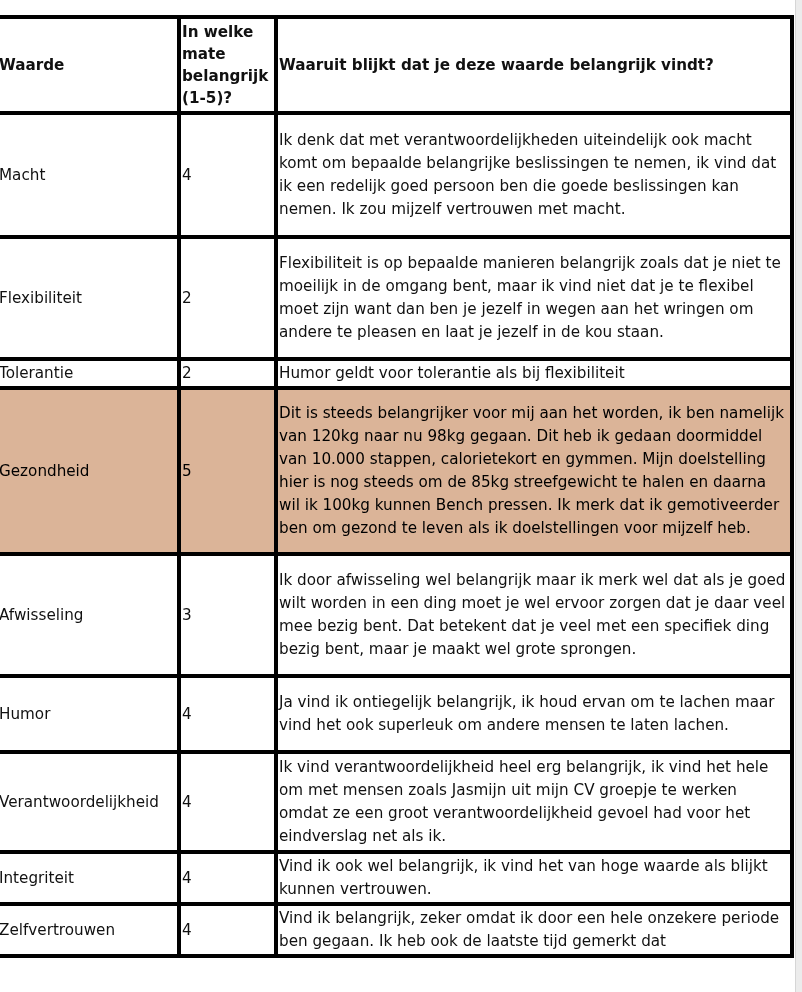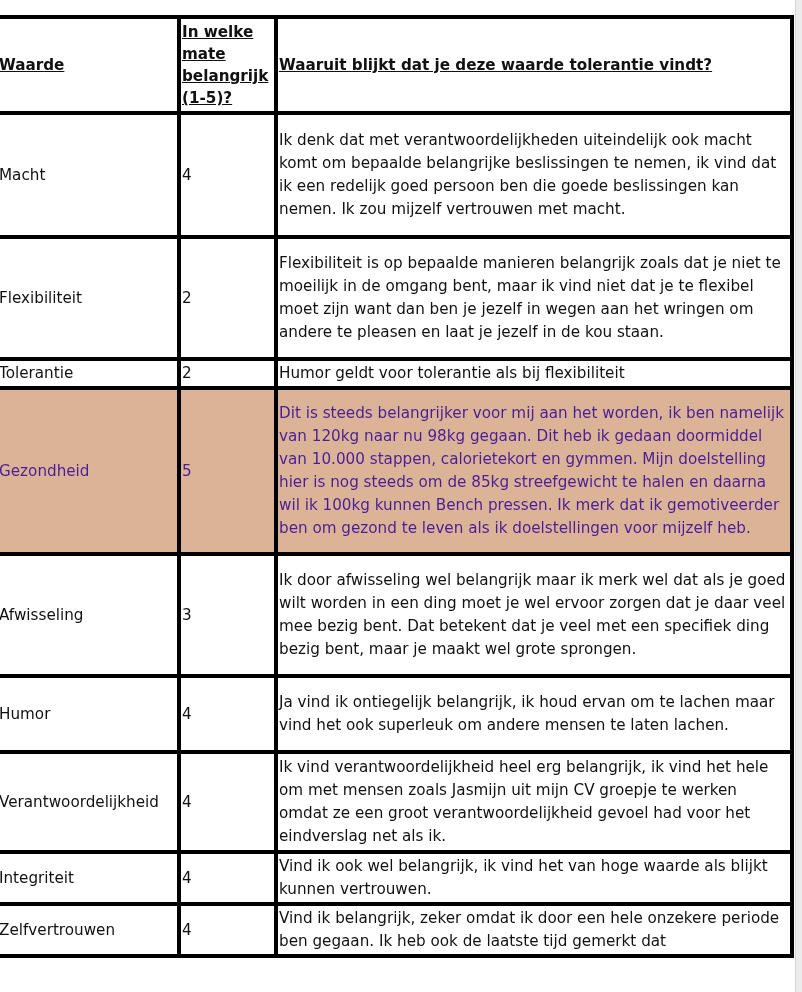--- a/index.html
+++ b/index.html
@@ -15,49 +15,49 @@
       width: 796px;
       font-size: 15.2px;
       line-height: 23px;
     }
     table.values td, table.values th {
       border: 4px solid #000;
       padding: 0 0 0 1px;
       vertical-align: middle;
       text-align: left;
     }
-    table.values th { font-weight: bold; line-height: 22px; text-decoration: underline; }
+    table.values th { font-weight: bold; line-height: 22px; }
     col.c1 { width: 183px; }
     col.c2 { width: 97px; }
     col.c3 { width: 516px; }
     td.desc { padding: 0 2px 0 2px; margin-left: 42px; }
     td.first { padding-left: 7px; }
     th.first { padding-left: 7px; }
-    tr.highlight td { background: #dbb498; color: #4c1d95; }
+    tr.highlight td { background: #dbb498; color: #000000; }
     tr.hdr th { height: 92px; }
     .scrollbar {
       position: absolute; right: 0; top: 0; width: 6px; height: 992px;
       background: #ececec; border-left: 1px solid #d6d6d6;
     }
   </style>
 </head>
 <body>
 
 <div class="page">
   <table class="values">
     <colgroup>
         <col class="c1">
         <col class="c2">
         <col class="c3">
       </colgroup>
     <thead>
       <tr class="hdr">
         <th class="first">Waarde</th>
         <th>In welke mate belangrijk (1-5)?</th>
-        <th>Waaruit blijkt dat je deze waarde tolerantie vindt?</th>
+        <th>Waaruit blijkt dat je deze waarde belangrijk vindt?</th>
       </tr>
     </thead>
     <tbody>
       <tr style="height:124px">
         <td class="first">Macht</td>
         <td>4</td>
         <td class="desc">Ik denk dat met verantwoordelijkheden uiteindelijk ook macht komt om bepaalde belangrijke beslissingen te nemen, ik vind dat ik een redelijk goed persoon ben die goede beslissingen kan nemen. Ik zou mijzelf vertrouwen met macht.</td>
       </tr>
       <tr style="height:122px">
         <td class="first">Flexibiliteit</td>

